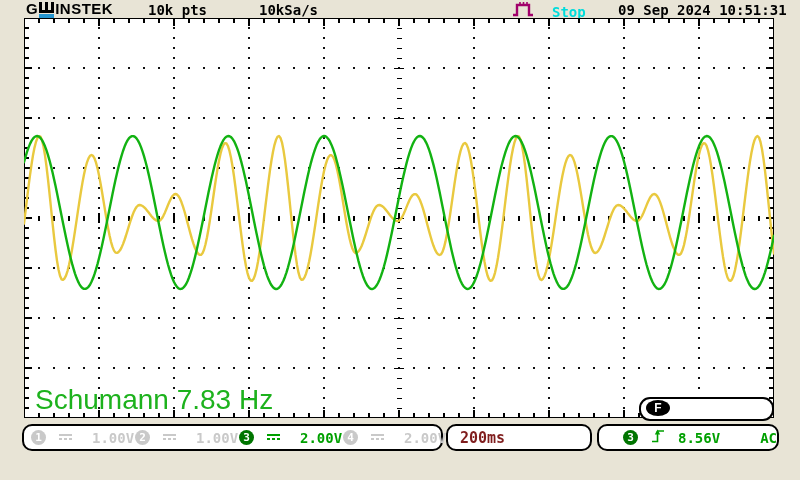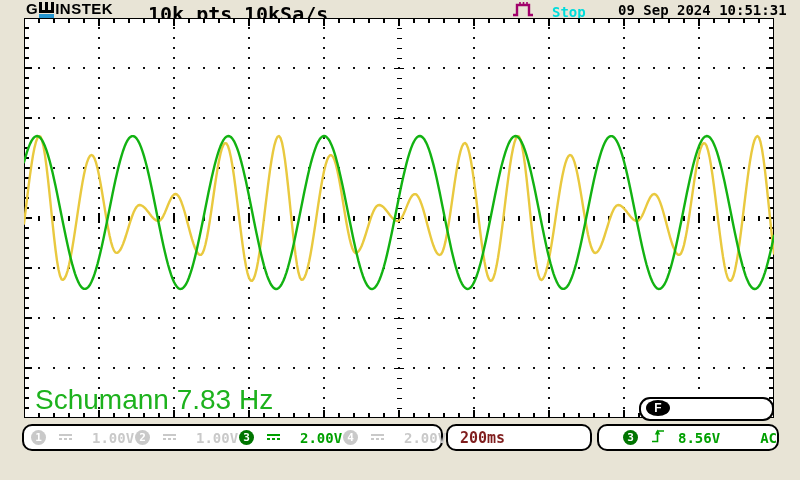--- a/index.html
+++ b/index.html
@@ -7,23 +7,23 @@
     position:relative;width:800px;height:480px;overflow:hidden;
     background:var(--bg,#e8e4d6);
     font-family:"Liberation Sans",sans-serif;
   }
   .mono{font-family:"DejaVu Sans Mono",monospace;font-weight:bold;}
   
   #topbar{position:absolute;left:0;top:0;width:800px;height:18px;}
   #logo{position:absolute;left:26px;top:1px;height:16px;display:flex;align-items:flex-start;
         font-weight:800;font-size:15px;letter-spacing:.5px;color:#000;line-height:16px;}
   #logo .wmark{display:inline-block;margin:1px 1px 0 1px;}
-  .acq{position:absolute;top:2px;font-size:20px;color:#000;}
+  .acq{position:absolute;top:2px;font-size:14px;color:#000;}
   #acq-pts{left:148px;}
-  #acq-rate{left:244px;}
+  #acq-rate{left:259px;}
   #acq-icon{position:absolute;left:512px;top:1px;}
   #run-state{position:absolute;left:552px;top:4px;font-size:14px;color:var(--cyan,#00dcdc);}
   #datetime{position:absolute;left:618px;top:2px;font-size:14px;color:#000;text-align:right;}
   
   #screen{position:absolute;left:24px;top:18px;width:750px;height:400px;background:#fff;}
   #screen svg{position:absolute;left:0;top:0;}
   .screen-label{position:absolute;font-size:28px;line-height:28px;white-space:nowrap;margin-top:34px;}
   #label-ch3{left:35px;top:352px;color:var(--green-label,#1db21d);}
   #label-ref{left:29px;top:381px;color:var(--yellow-label,#c8a430);}
   

